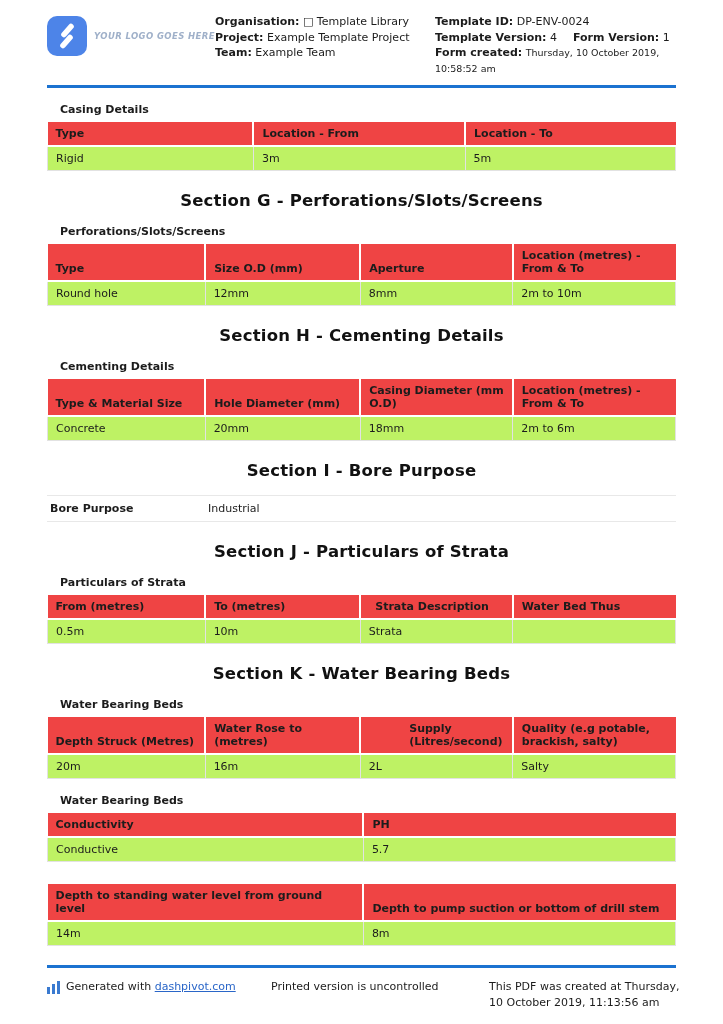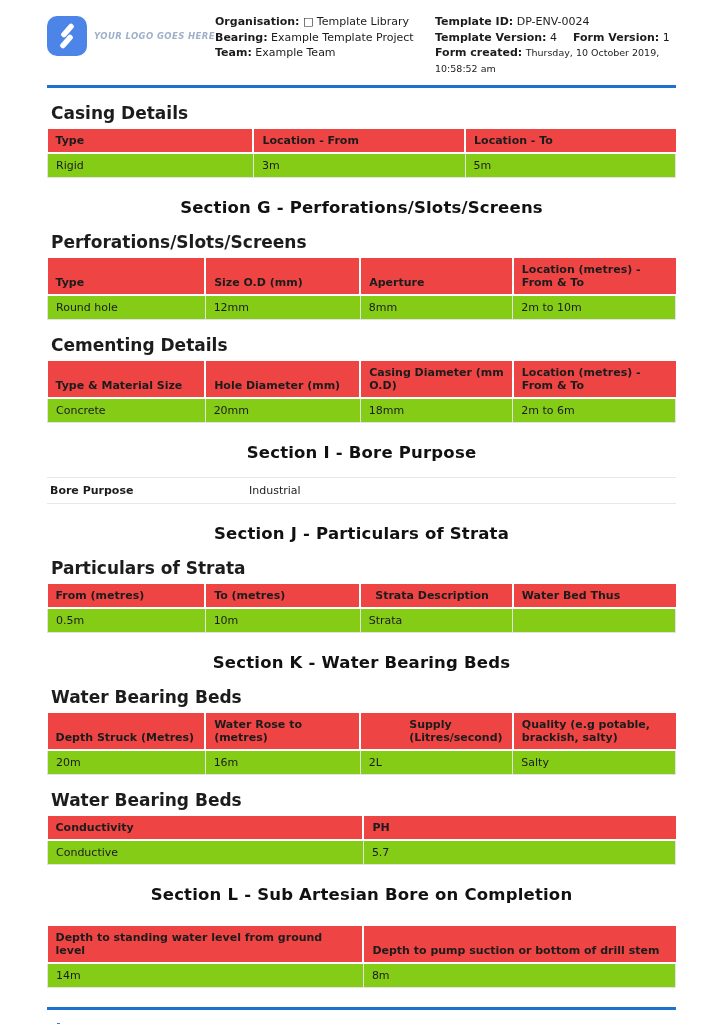--- a/index.html
+++ b/index.html
@@ -20,39 +20,39 @@
                letter-spacing:.4px; margin-left:7px; white-space:nowrap; }
   .hdr-col { font-size:11px; line-height:15.5px; }
   .hdr-col b { font-weight:bold; }
   .org-col { width:220px; flex:none; }
   .tpl-col { width:244px; flex:none; }
   .small-val { font-size:9.5px; }
   .ver-gap { margin-left:16px; }
   .blue-hr { height:3px; background:#1b72d0; margin-top:9px; }
 
   
-  .tbl-label { font-size:17px; font-weight:bold; margin:15px 0 6px 4px; }
+  .tbl-label { font-size:11px; font-weight:bold; margin:15px 0 6px 13px; }
   table.data-table { width:100%; border-collapse:collapse; table-layout:fixed; }
   table.data-table th {
     background:#ef4444; font-size:11px; font-weight:bold; text-align:left;
     vertical-align:bottom; padding:5px 8px;
     border-right:2px solid #ffffff; border-bottom:2px solid #ffffff;
   }
   table.data-table th:last-child { border-right:none; }
   table.data-table td {
     font-size:11px; padding:5px 8px; border:1px solid #e2e2e2;
-    background:#84cc16; vertical-align:middle; height:24px;
+    background:#bef264; vertical-align:middle; height:24px;
   }
 
   .section-title { text-align:center; font-size:16.5px; font-weight:bold;
                    margin:20px 0 15px 0; letter-spacing:.2px; color:#111; }
 
   
   .bp-row { display:flex; align-items:center; border-top:1px solid #e8e8e8;
-            border-bottom:1px solid #e8e8e8; padding:6px 3px; margin-top:6px; font-size:11px;gap:41px; }
+            border-bottom:1px solid #e8e8e8; padding:6px 3px; margin-top:6px; font-size:11px; }
   .bp-label { width:158px; flex:none; font-weight:bold; }
 
   
   .ftr-hr { height:3px; background:#1b72d0; margin-top:19px; }
   .ftr { display:flex; padding-top:11px; font-size:11px; line-height:15.5px; }
   .ftr-left { width:224px; flex:none; display:flex; align-items:flex-start; }
   .bars-icon { margin:2px 6px 0 0; flex:none; }
   .ftr-center { width:218px; flex:none; }
   .ftr-right { width:196px; flex:none; }
   a.link { color:#2a66c8; text-decoration:underline; cursor:pointer; }
@@ -66,21 +66,21 @@
     <div class="logo-wrap">
       <svg class="logo-box" viewBox="0 0 40 40">
         <rect x="0" y="0" width="40" height="40" rx="10" fill="#4d84e8"></rect>
         <line x1="17" y1="18.5" x2="24" y2="10.5" stroke="#ffffff" stroke-width="5.6" stroke-linecap="round"></line>
         <line x1="16" y1="29.5" x2="23" y2="21.5" stroke="#ffffff" stroke-width="5.6" stroke-linecap="round"></line>
       </svg>
       <span class="logo-text">YOUR LOGO GOES HERE</span>
     </div>
     <div class="hdr-col org-col">
       <div><b>Organisation:</b> <span>□ Template Library</span></div>
-      <div><b>Bearing:</b> <span>Example Template Project</span></div>
+      <div><b>Project:</b> <span>Example Template Project</span></div>
       <div><b>Team:</b> <span>Example Team</span></div>
     </div>
     <div class="hdr-col tpl-col">
       <div><b>Template ID:</b> <span>DP-ENV-0024</span></div>
       <div><b>Template Version:</b> <span>4</span><b class="ver-gap">Form Version:</b> <span>1</span></div>
       <div><b>Form created:</b> <span class="small-val">Thursday, 10 October 2019, 10:58:52 am</span></div>
     </div>
   </div>
   <div class="blue-hr"></div>
 
@@ -120,20 +120,21 @@
           <tr>
             <td>Round hole</td>
             <td>12mm</td>
             <td>8mm</td>
             <td>2m to 10m</td>
           </tr>
         </tbody>
       </table>
   </div>
 
+  <div class="section-title">Section H - Cementing Details</div>
   <div>
     <div class="tbl-label">Cementing Details</div>
     <table class="data-table" data-table="tables.cementing">
         <thead>
           <tr>
             <th style="width: 25.1%;">Type &amp; Material Size</th>
             <th style="width: 24.7%;">Hole Diameter (mm)</th>
             <th style="width: 24.3%;">Casing Diameter (mm O.D)</th>
             <th style="width: 25.9%;">Location (metres) - From &amp; To</th>
           </tr>
@@ -211,21 +212,20 @@
         </thead>
         <tbody>
           <tr>
             <td>Conductive</td>
             <td>5.7</td>
           </tr>
         </tbody>
       </table>
   </div>
 
-  <div class="section-title">Section L - Sub Artesian Bore on Completion</div>
   <div style="margin-top:22px;">
     <table class="data-table" data-table="tables.sub_artesian">
         <thead>
           <tr>
             <th style="width: 50.3%;">Depth to standing water level from ground level</th>
             <th style="width: 49.7%; padding-left: 8px;">Depth to pump suction or bottom of drill stem</th>
           </tr>
         </thead>
         <tbody>
           <tr>

